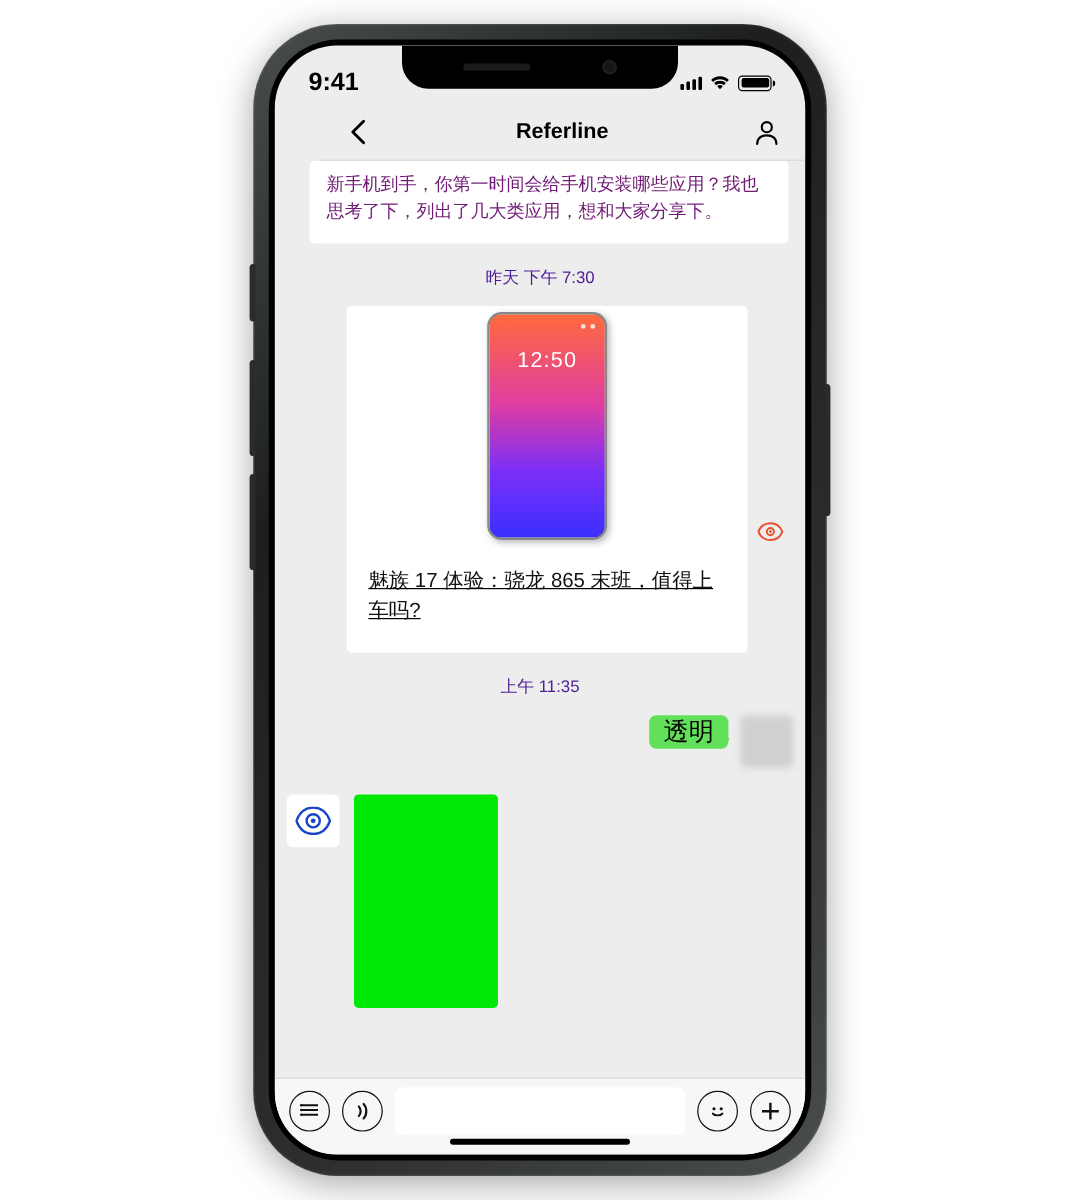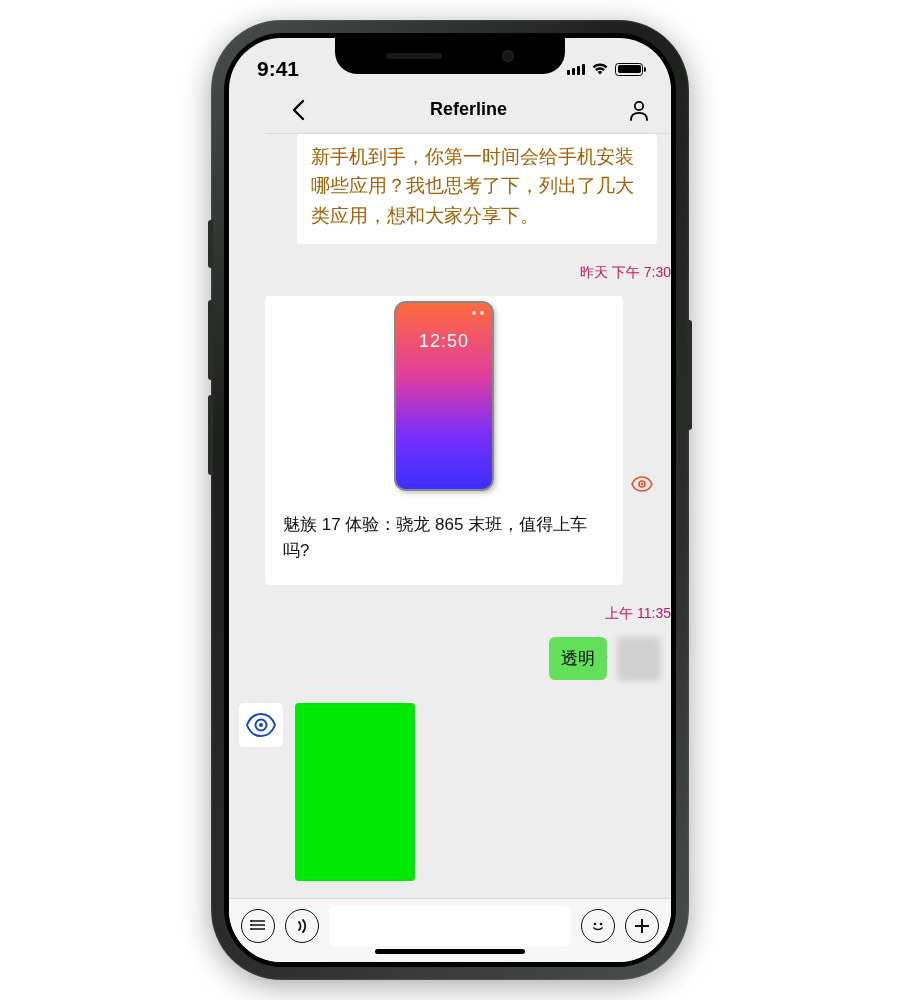--- a/index.html
+++ b/index.html
@@ -112,42 +112,43 @@
   
   .chat {
     position:absolute;
     top:96px;
     bottom:64px;
     left:0; right:0;
     overflow:hidden;
   }
 
   .card-top {
-    margin:0 14px 0 68px;
+    margin:0 14px 0 29px;
     background:#fff;
     border-radius:4px;
     padding:8px 14px 14px;
-    color:#a16207;
-    font-size:19px;
+    color:#701a75;
+    font-size:15px;
     line-height:1.55;
   }
 
   .timestamp {
-    text-align:right;
-    color:#be185d;
+    text-align:center;
+    color:#4c1d95;
     font-size:14px;
     margin:20px 0 14px;
   }
 
   .card-article {
     position:relative;
-    margin:0 48px 0 36px;
+    margin:0 48px 0 60px;
     background:#fff;
     border-radius:4px;
     overflow:hidden;
+    text-decoration:underline;
   }
   .card-article .img-area {
     height:200px;
     display:flex;
     align-items:center;
     justify-content:center;
   }
   .mock-phone {
     width:100px;
     height:190px;
@@ -191,22 +192,22 @@
   .row-out {
     display:flex;
     justify-content:flex-end;
     align-items:flex-start;
     padding:0 10px;
     gap:10px;
   }
   .bubble-out{
     background:#62e05a;
     border-radius:6px;
-    padding:10px 12px;
-    font-size:17px;
+    padding:0 12px;
+    font-size:21px;
     color:#000;
     position:relative;
   }
   .bubble-out::after{
     content:"";
     position:absolute;
     right:-7px; top:14px;
     border:6px solid transparent;
     border-left-color:#62e05a;
   }

